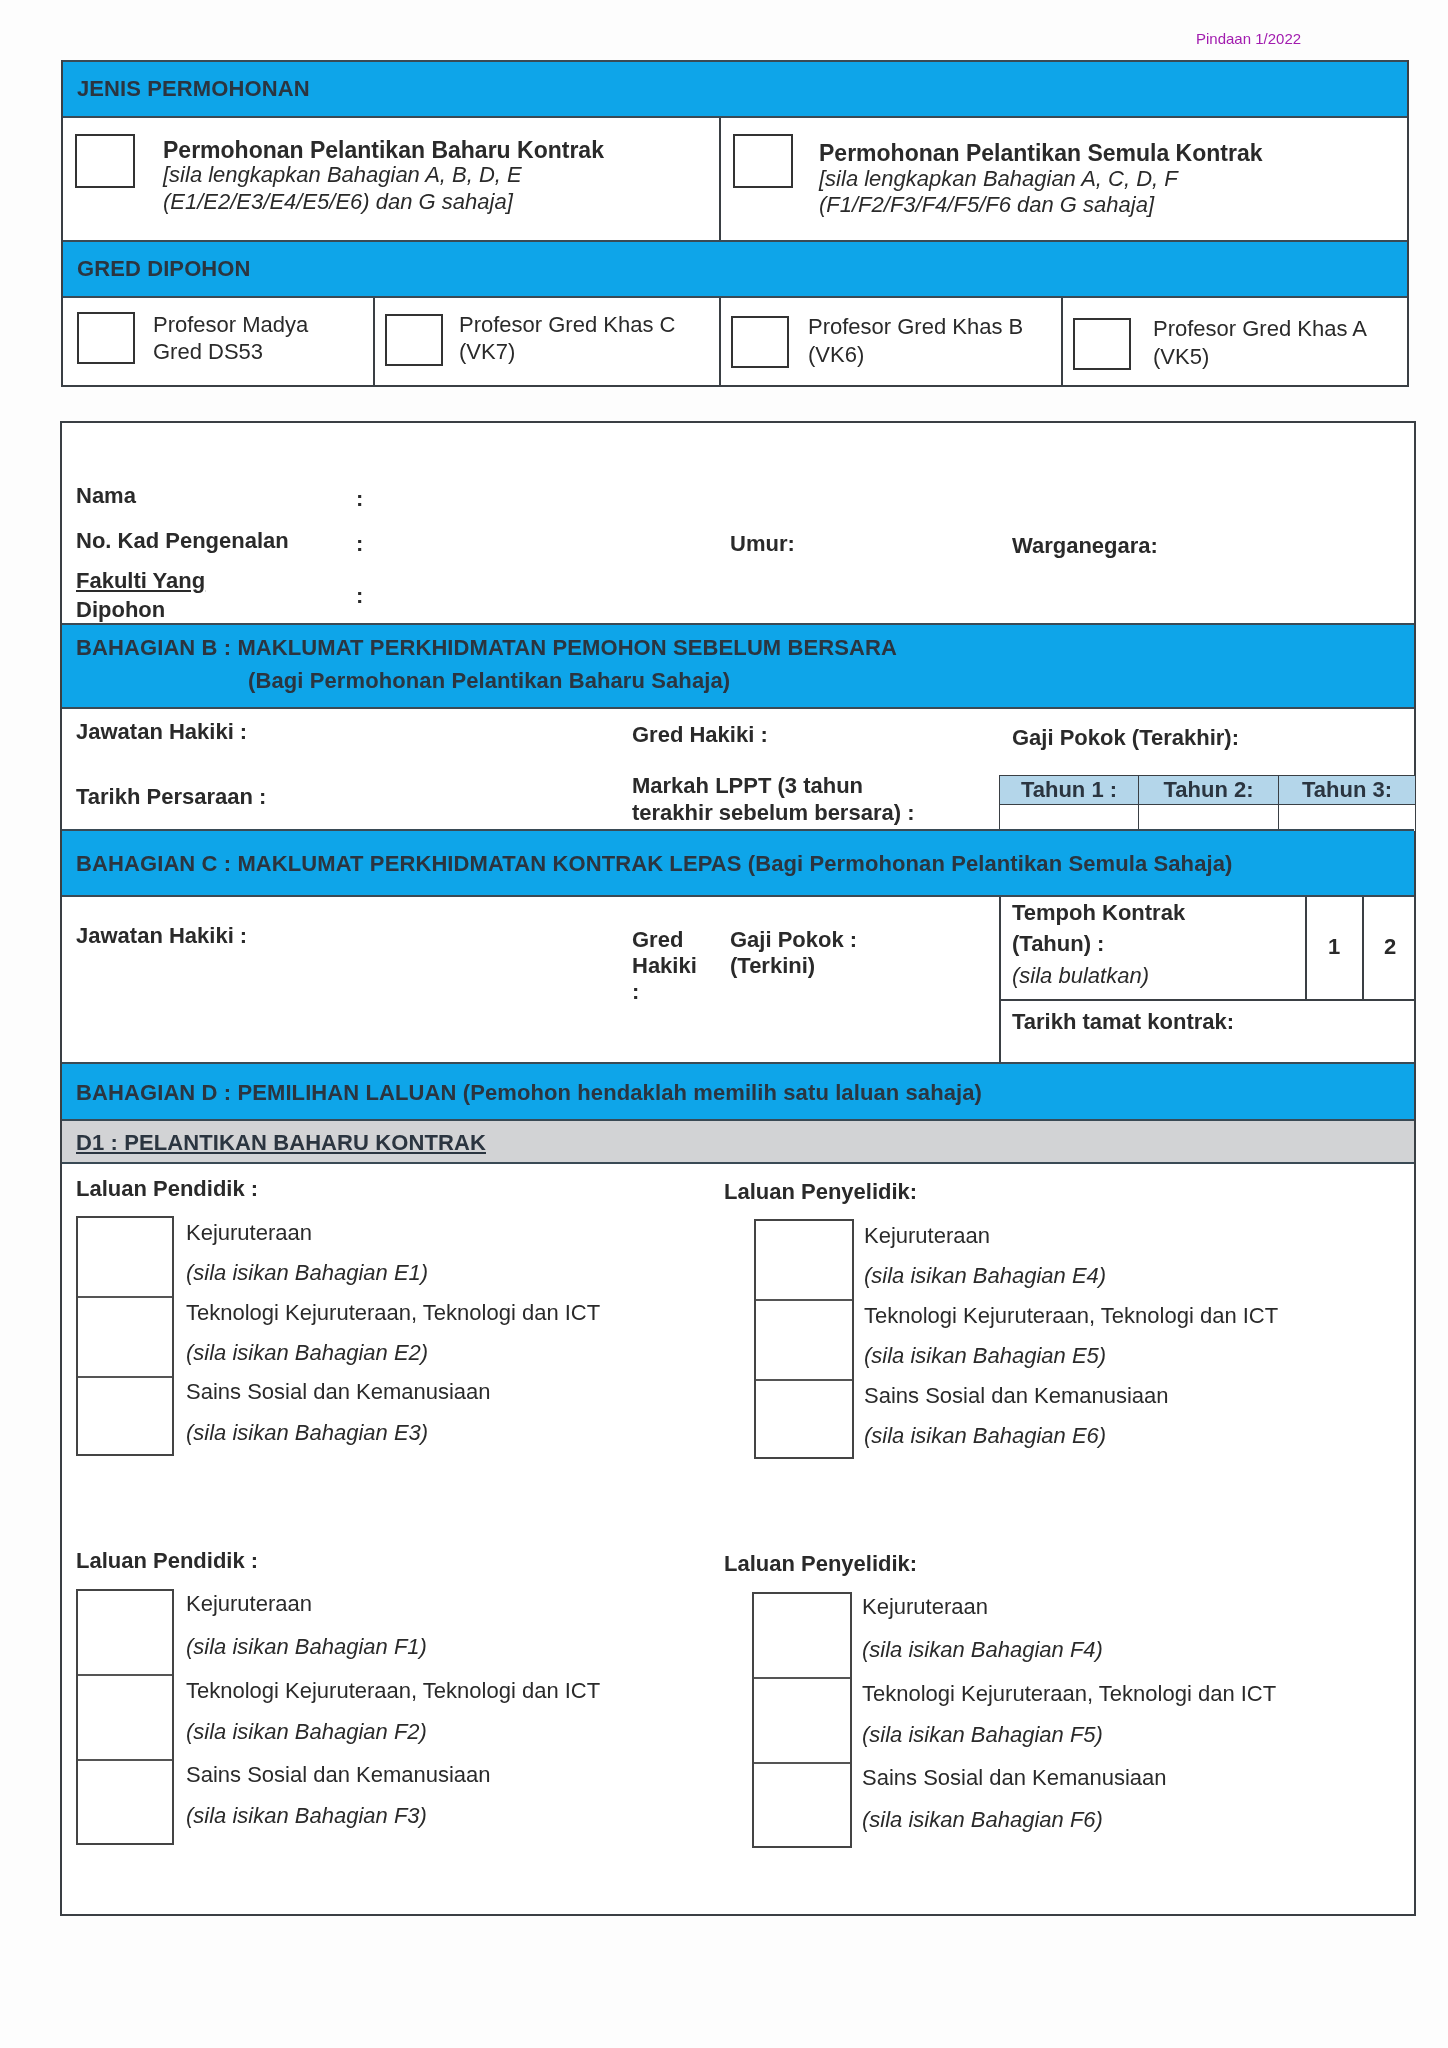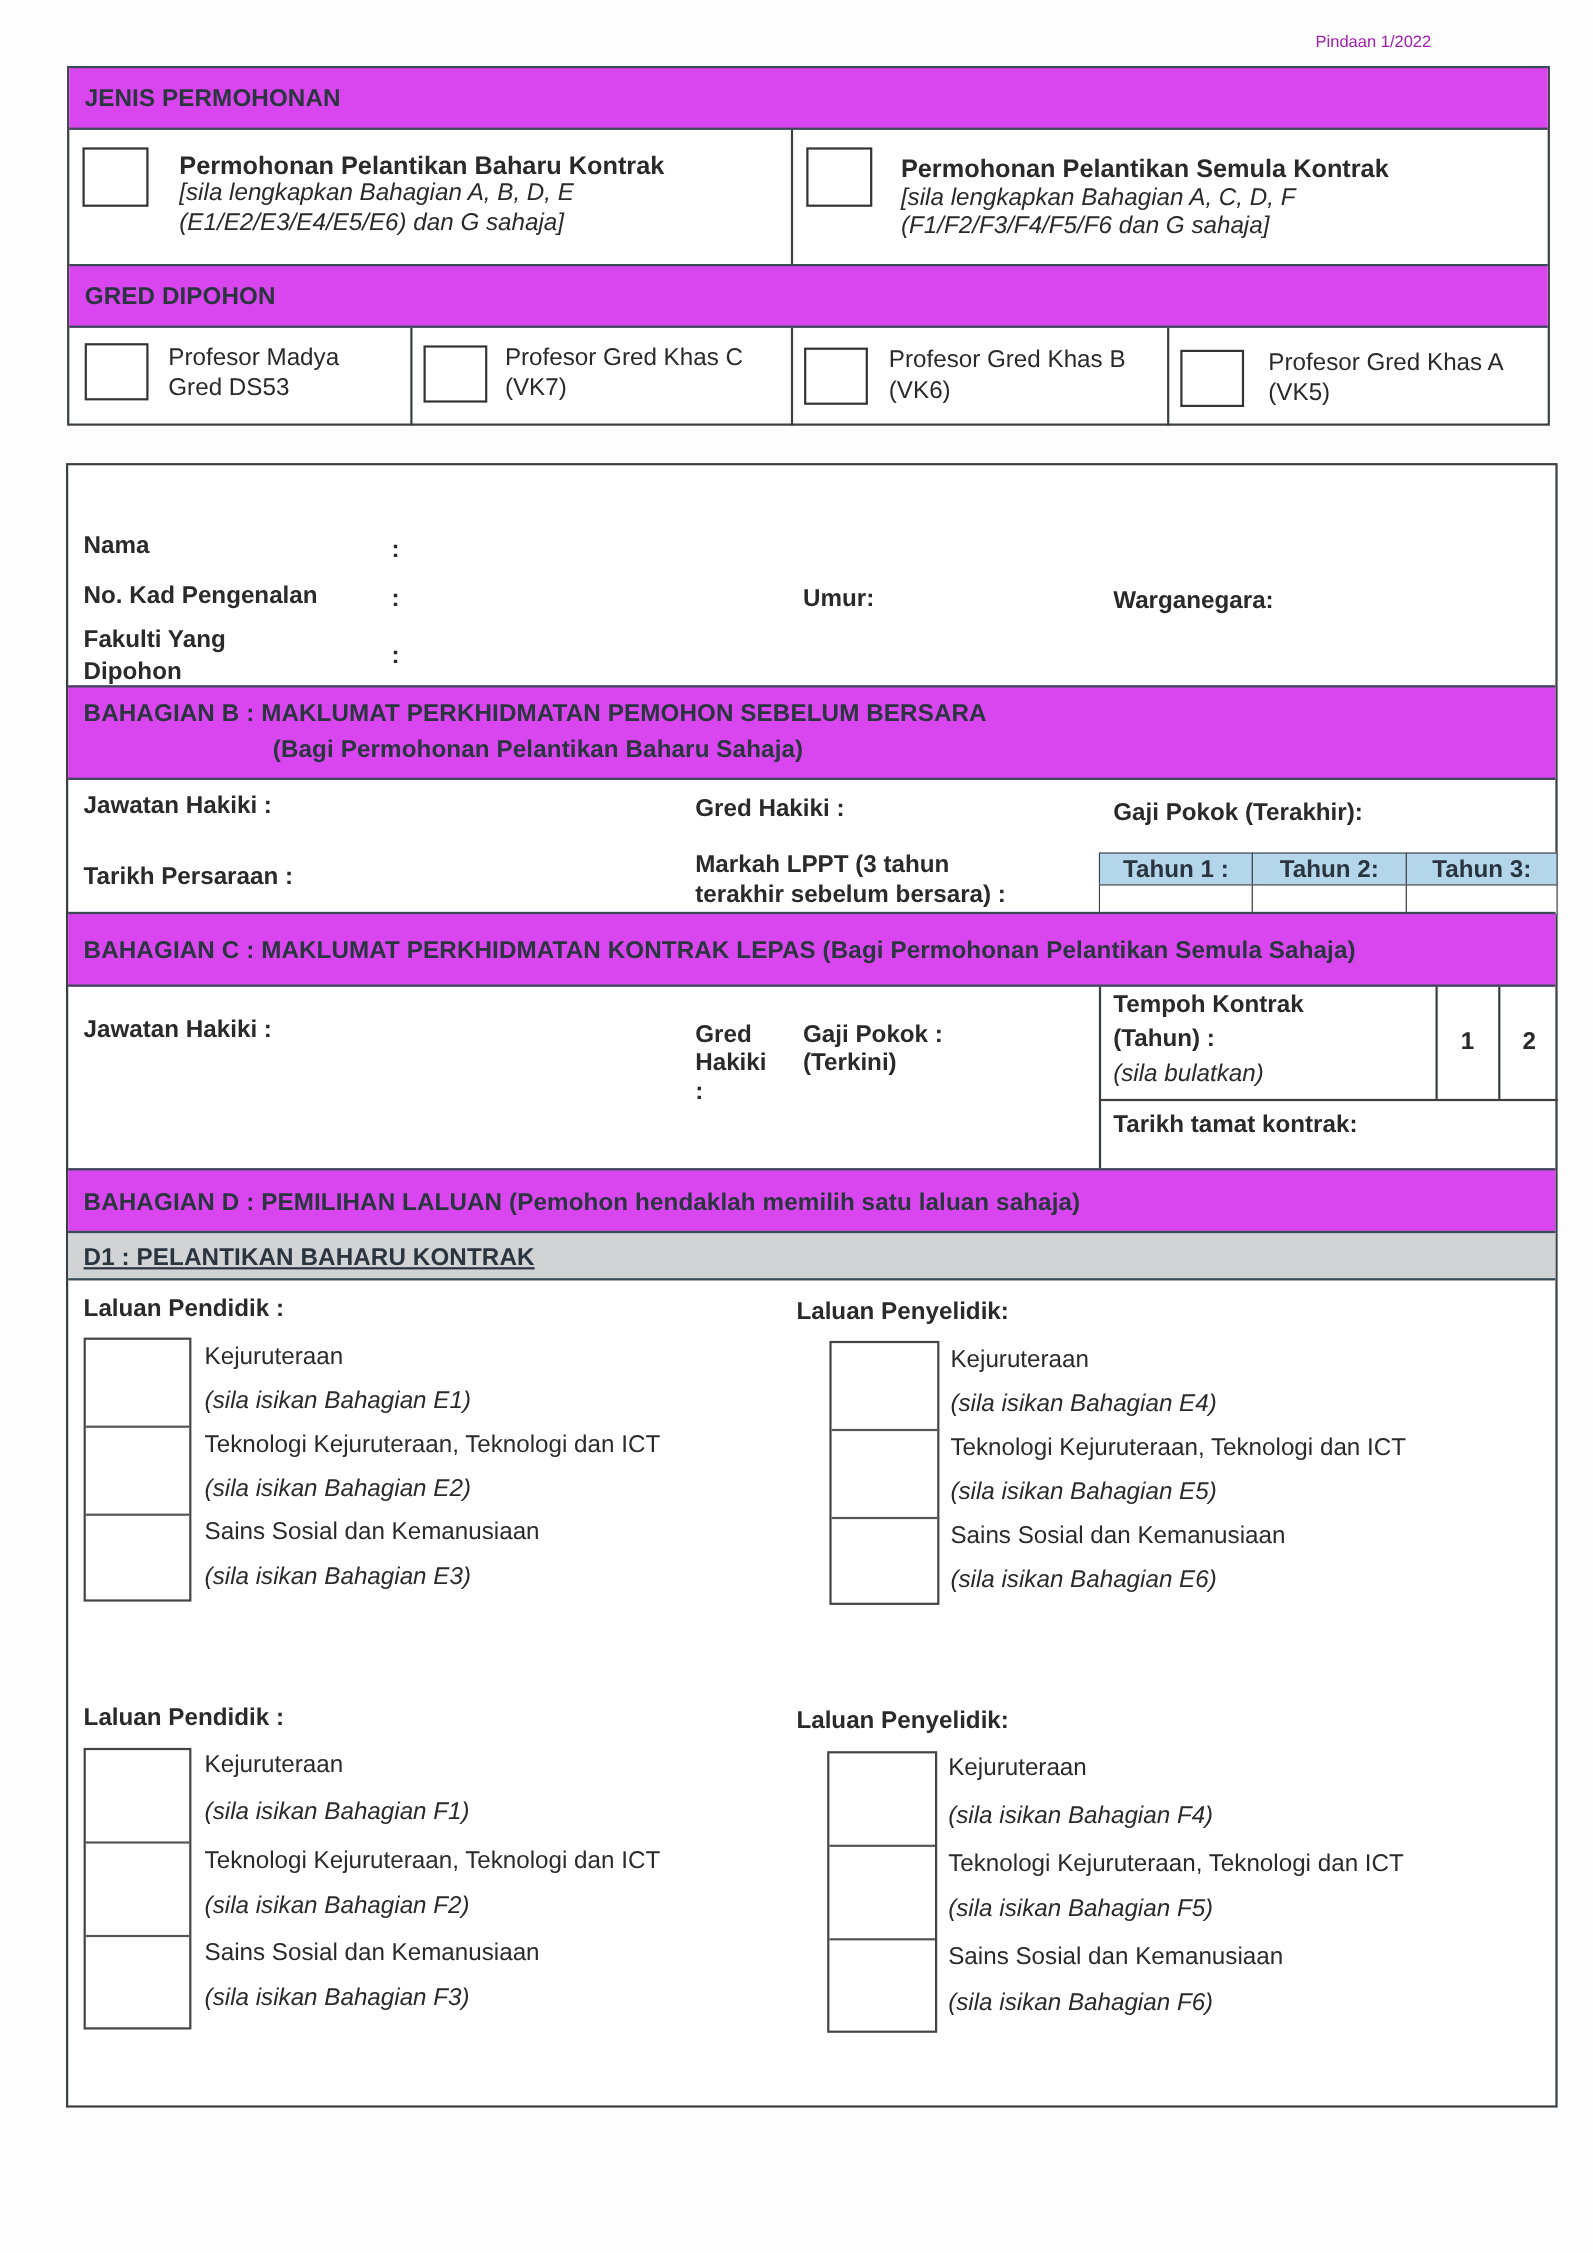--- a/index.html
+++ b/index.html
@@ -1,21 +1,21 @@
 <!DOCTYPE html>
 <html><head>
 <meta charset="utf-8">
 <style>
   * { box-sizing: border-box; margin: 0; padding: 0; }
   html, body { width: 1448px; height: 2048px; background: #fdfdfd; }
   body { position: relative; font-family: "Liberation Sans", sans-serif; color: #2a2a2a; overflow: hidden; }
   .abs { position: absolute; }
   .pindaan { left: 1196px; top: 30px; font-size: 15px; color: #a21caf; }
   .frame { position: absolute; border: 2px solid #3a3f44; background: #fff; }
-  .hdr { position: absolute; left: 0; right: 0; background: #d946ef; border-bottom: 2px solid #3a4a55; border-top: 2px solid #3a4a55; }
+  .hdr { position: absolute; left: 0; right: 0; background: #0ea5e9; border-bottom: 2px solid #3a4a55; border-top: 2px solid #3a4a55; }
   .hdr.grey { background: #d2d3d5; }
   .hdr .t { position: absolute; left: 14px; font-size: 22px; font-weight: bold; color: #2b3540; letter-spacing: 0.1px; }
   .vline { position: absolute; width: 1.5px; background: #3a3f44; }
   .hline { position: absolute; height: 1.5px; background: #3a3f44; }
   .cb { position: absolute; border: 2px solid #333; background: #fff; }
   .lbl { position: absolute; font-size: 22px; color: #2a2a2a; line-height: 1.2; }
   .b { font-weight: bold; }
   .i { font-style: italic; }
   .tahun-head { position: absolute; background: #b4d6ea; border: 1.5px solid #3a3f44; font-size: 22px; font-weight: bold; text-align: center; line-height: 28px; color: #2b3540; }
   .tahun-cell { position: absolute; border: 1.5px solid #3a3f44; background: #fff; }
@@ -74,21 +74,21 @@
   <div class="abs" style="left:310px; top:56px; width:1020px; height:34px;"></div>
 
   <div class="lbl b" style="left:14px; top:105px;">No. Kad Pengenalan</div>
   <div class="lbl b" style="left:294px; top:108px;">:</div>
   <div class="abs" style="left:310px; top:100px; width:400px; height:34px;"></div>
   <div class="lbl b" style="left:668px; top:108px;">Umur:</div>
   <div class="abs" style="left:745px; top:100px; width:240px; height:34px;"></div>
   <div class="lbl b" style="left:950px; top:110px;">Warganegara:</div>
   <div class="abs" style="left:1110px; top:100px; width:230px; height:34px;"></div>
 
-  <div class="lbl b" style="left:14px; top:145px;">Fakulti Yang</div>
+  <div class="lbl b" style="left:14px; top:145px;text-decoration:underline;">Fakulti Yang</div>
   <div class="lbl b" style="left:14px; top:174px;">Dipohon</div>
   <div class="lbl b" style="left:294px; top:160px;">:</div>
   <div class="abs" style="left:310px; top:148px; width:1020px; height:50px;"></div>
 
   <div class="hdr" style="top:200px; height:86px;">
     <span class="t" style="top:10px;">BAHAGIAN B : MAKLUMAT PERKHIDMATAN PEMOHON SEBELUM BERSARA</span>
     <span class="t" style="top:43px; left:186px;">(Bagi Permohonan Pelantikan Baharu Sahaja)</span>
   </div>
   <div class="lbl b" style="left:14px; top:296px;">Jawatan Hakiki :</div>
   <div class="lbl b" style="left:570px; top:299px;">Gred Hakiki :</div>

